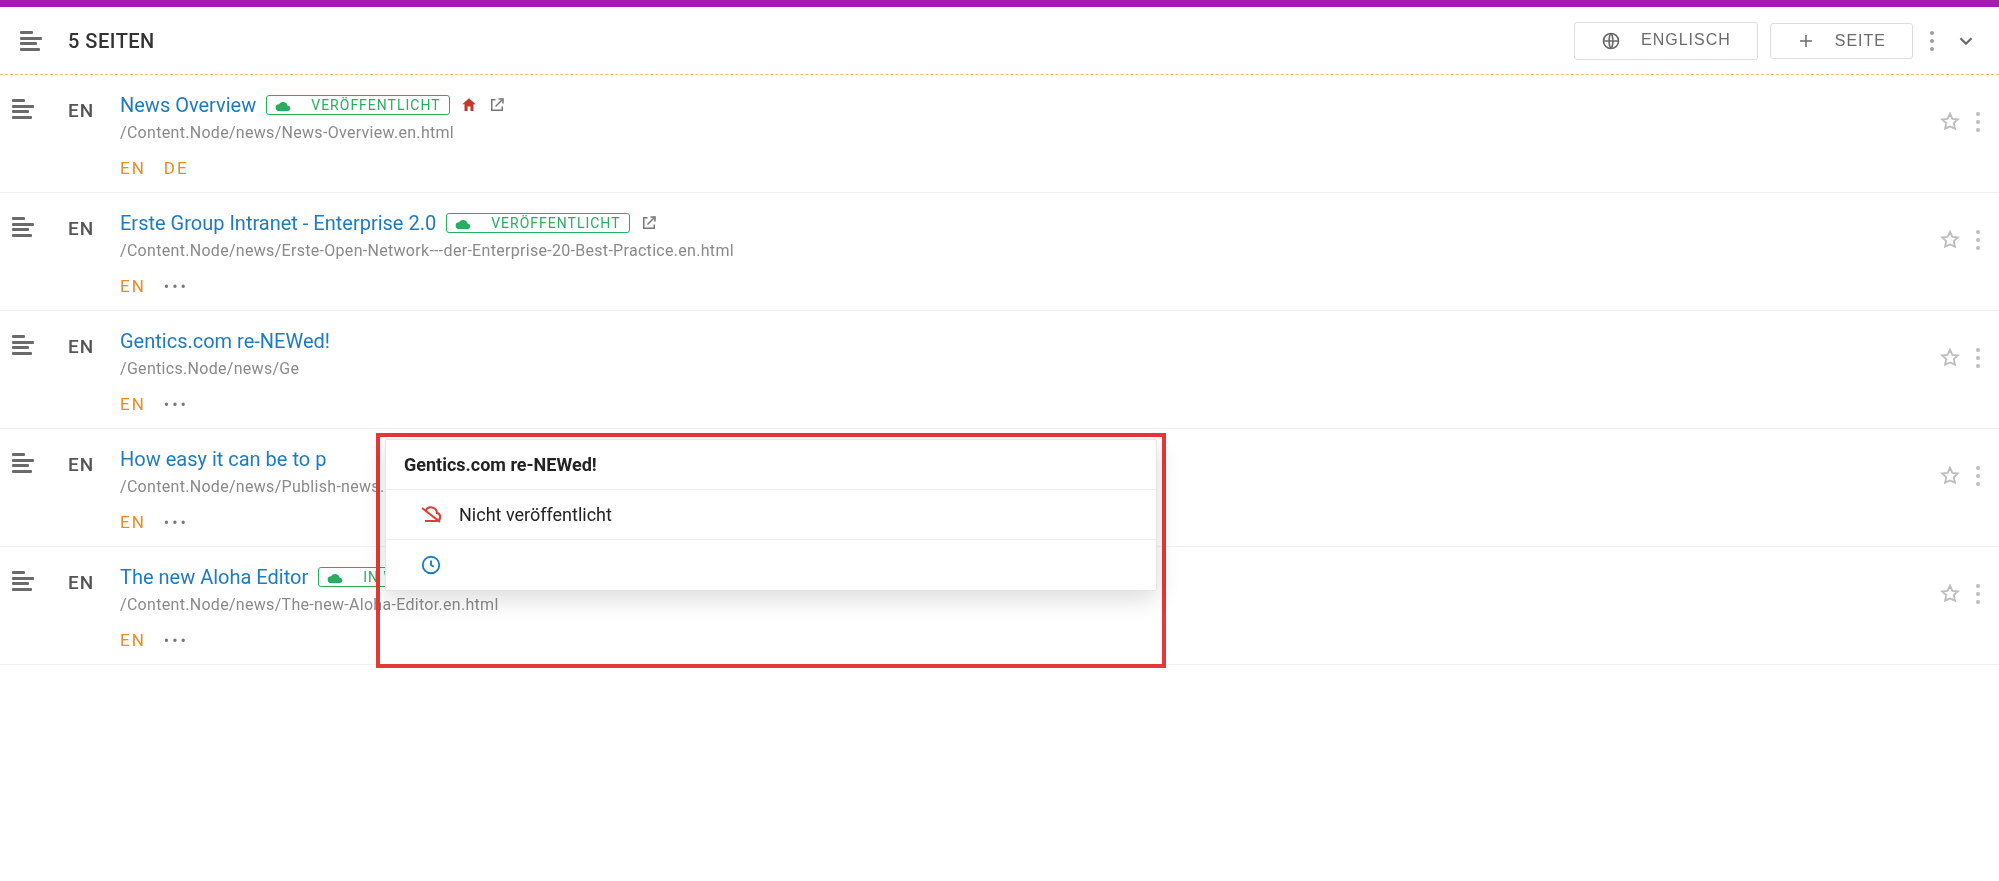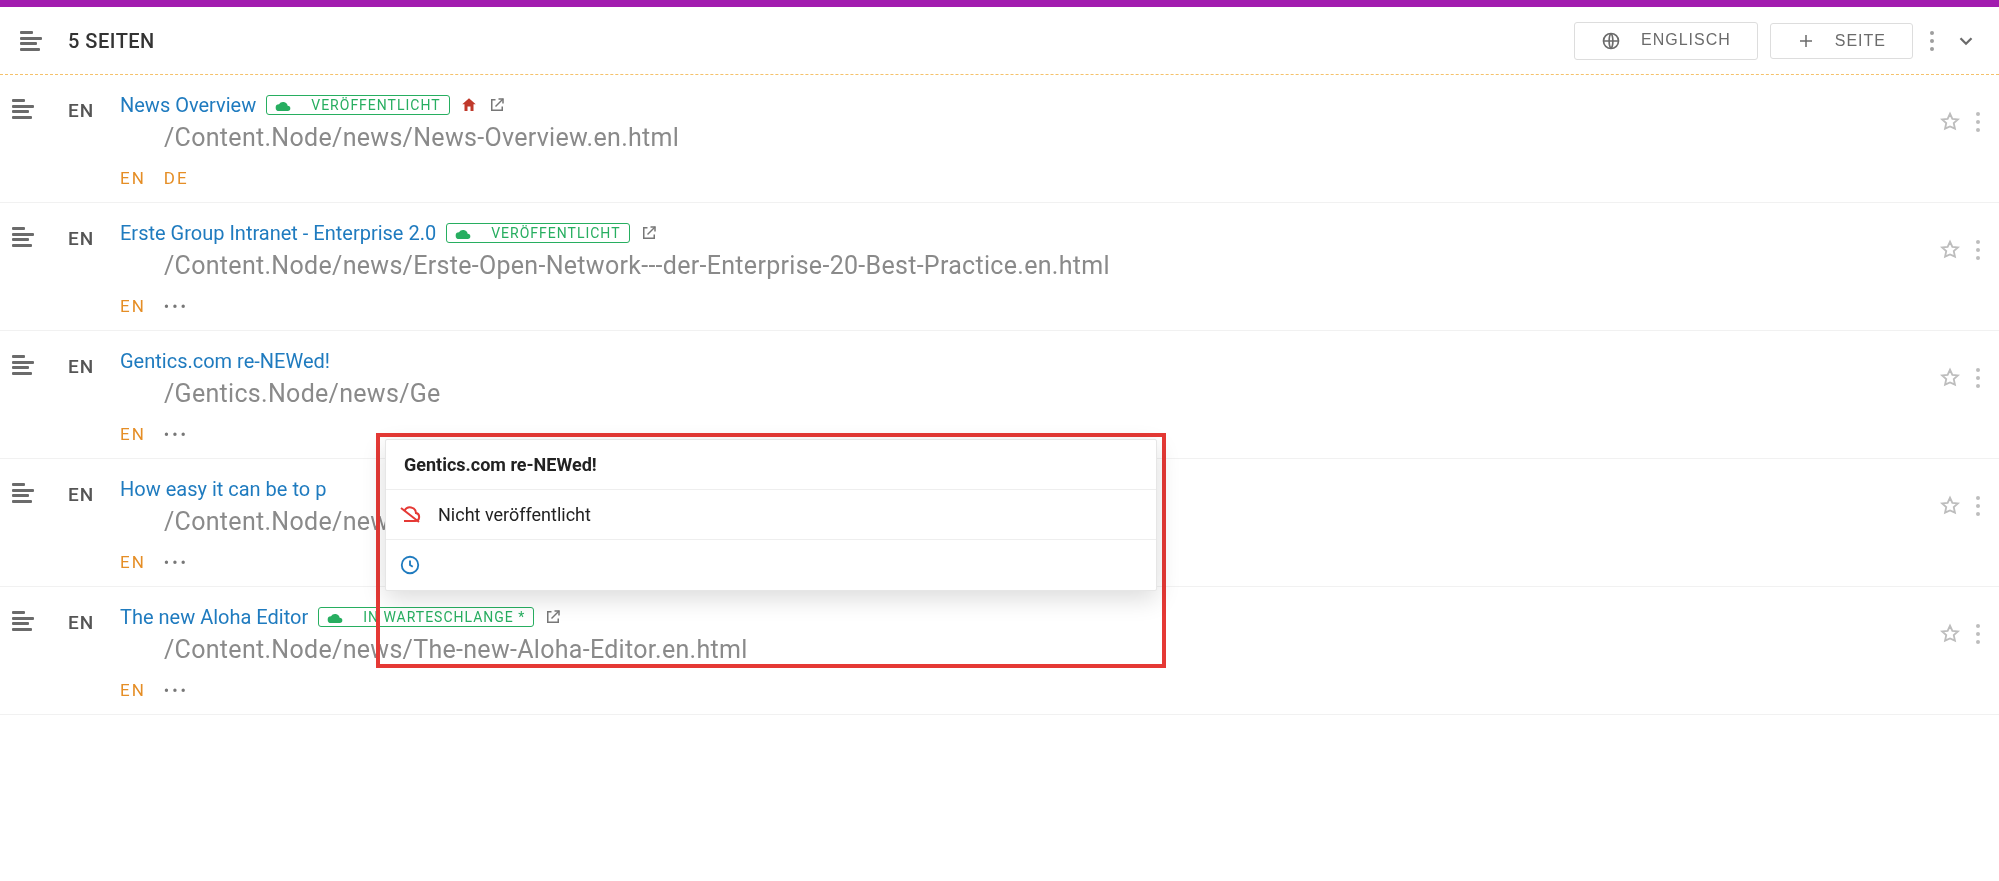--- a/index.html
+++ b/index.html
@@ -60,21 +60,21 @@
   .title-line { display:flex; align-items:center; gap:10px; flex-wrap:nowrap; }
   .page-title { color:#1F7BBF; font-size:20px; font-weight:400; white-space:nowrap; }
   .status-pill {
     display:inline-flex; align-items:center; gap:20px;
     border:1px solid #27AE60; color:#27AE60;
     border-radius:3px; padding:1px 8px; font-size:14px; letter-spacing:1px;
   }
   .status-pill .cloud { display:inline-flex; }
   .home-ico { color:#C0392B; }
   .open-ico { color:#777; }
-  .path { color:#8a8a8a; font-size:25px; margin-top:6px; letter-spacing:.3px; white-space:nowrap; overflow:hidden; text-overflow:ellipsis;margin-left:44px; }
+  .path { color:#8a8a8a; font-size:16px; margin-top:6px; letter-spacing:.3px; white-space:nowrap; overflow:hidden; text-overflow:ellipsis; }
   .lang-row { display:flex; align-items:center; gap:18px; margin-top:16px; }
   .lang-chip { color:#E58E26; font-size:17px; letter-spacing:2px; cursor:pointer; }
   .lang-more { color:#777; letter-spacing:3px; cursor:pointer; }
 
   .star-ico { color:#bdbdbd; cursor:pointer; }
   .kebab-ico { color:#bdbdbd; cursor:pointer; letter-spacing:0; }
 
   
   .popover-outline {
     position:absolute;
@@ -86,21 +86,21 @@
   .popover {
     position:absolute;
     left: 385px; top: 432px;
     width: 772px;
     background:#fff;
     border:1px solid #e6e6e6;
     border-radius:2px;
     box-shadow: 0 8px 24px rgba(0,0,0,.14);
   }
   .popover .hdr { padding:14px 18px; font-size:18px; font-weight:700; border-bottom:1px solid #eee; }
-  .popover .line { display:flex; align-items:center; gap:16px; padding:14px 12px; border-bottom:1px solid #eee; font-size:18px; }
+  .popover .line { display:flex; align-items:center; gap:16px; padding:14px 33px; border-bottom:1px solid #eee; font-size:18px; }
   .popover .line:last-child { border-bottom:none; }
   .popover .ic { width:24px; display:inline-flex; justify-content:center; }
   .ic-red { color:#E53935; }
   .ic-blue { color:#1F7BBF; }
   .ic-green { color:#27AE60; }
 
   
   svg { display:block; }
 </style>
 </head>

